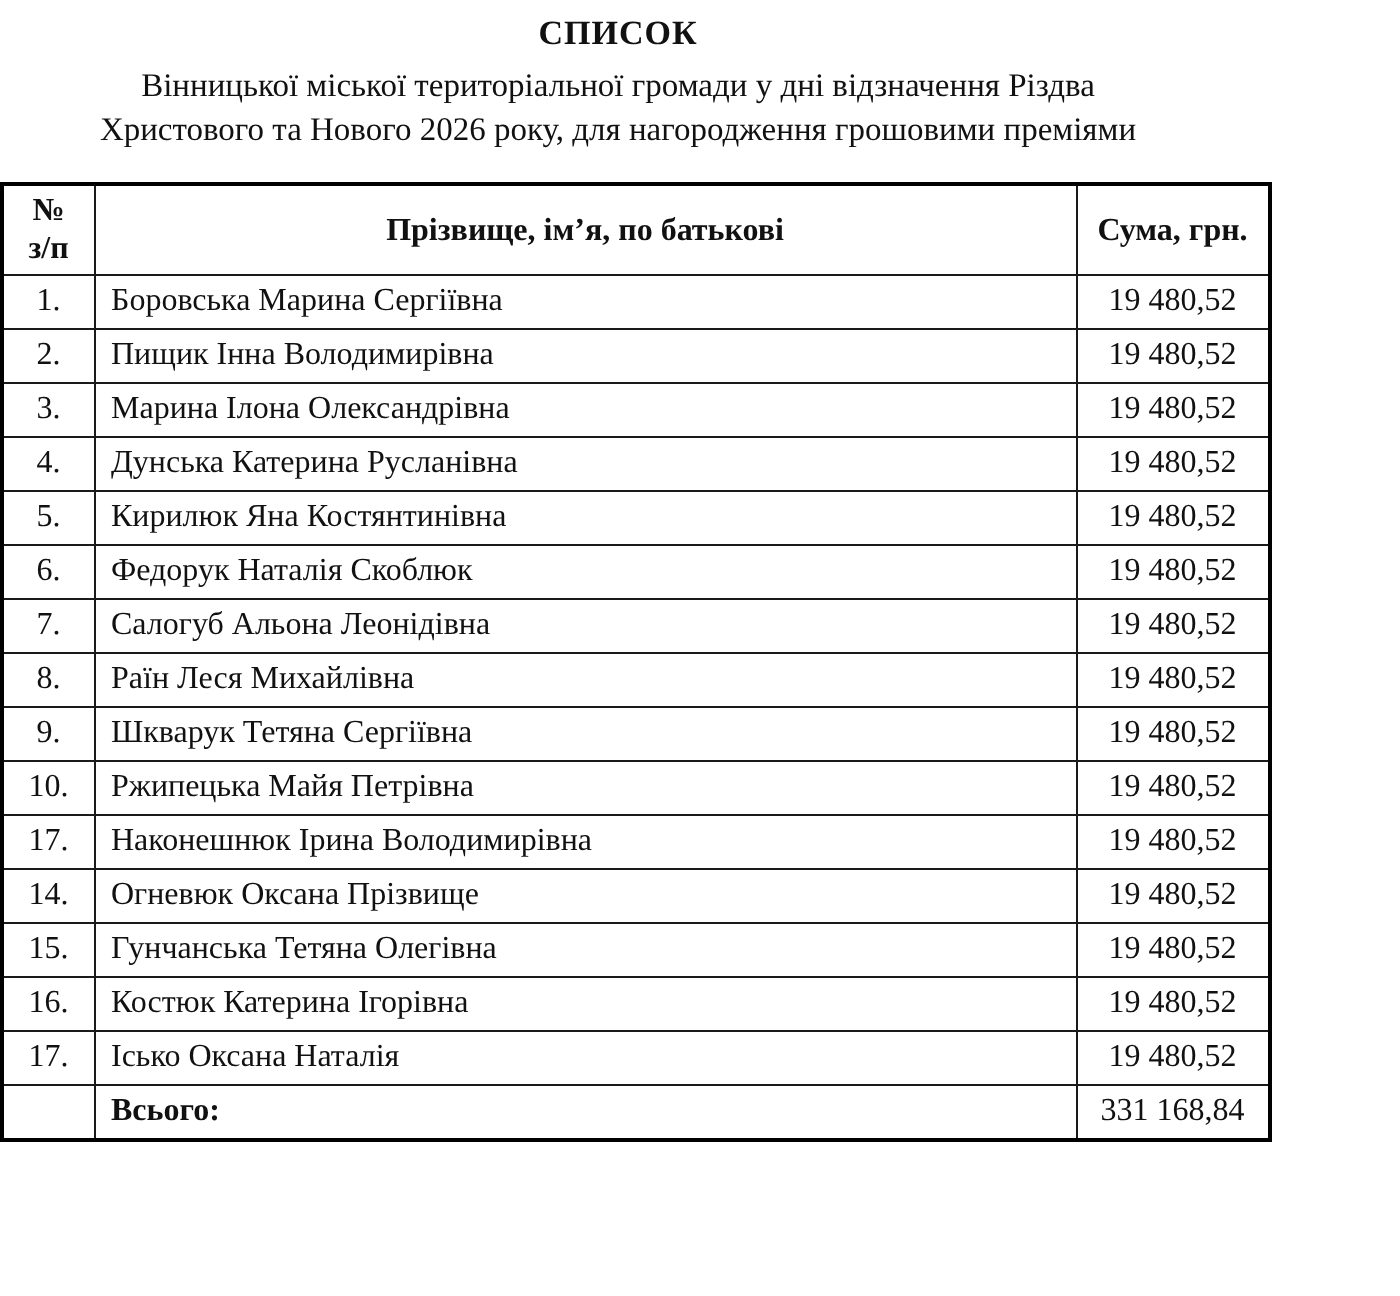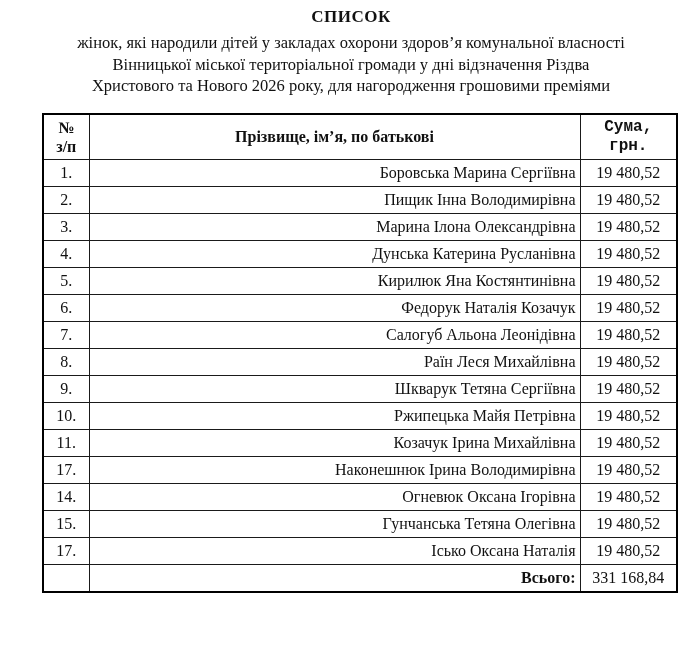--- a/index.html
+++ b/index.html
@@ -8,21 +8,20 @@
     height: 648px;
     background: #ffffff;
     font-family: "Liberation Serif", serif;
     color: #111111;
     overflow: hidden;
   }
   .doc {
     width: 618px;
     height: 648px;
     padding-top: 7px;
-    margin-left: 42px;
   }
   .doc-title {
     text-align: center;
     font-size: 17px;
     font-weight: bold;
     letter-spacing: 0.5px;
     margin-bottom: 5px;
   }
   .doc-subtitle {
     text-align: center;
@@ -37,54 +36,53 @@
     table-layout: fixed;
     border: 2px solid #000000;
   }
   table.list-table th,
   table.list-table td {
     border: 1px solid #1a1a1a;
     font-size: 16px;
     vertical-align: middle;
   }
   th.col-num { width: 46px; }
-  th.col-sum { width: 97px; font-family: Liberation Mono, monospace; }
+  th.col-sum { width: 97px; }
   table.list-table th {
     font-weight: bold;
     text-align: center;
     padding: 3px 2px;
     line-height: 19px;
   }
   th.col-num { white-space: pre-line; }
   td.c-num {
     text-align: center;
     padding: 2px 2px;
     line-height: 22px;
   }
   td.c-name {
-    text-align: right;
-    padding: 2px 4px 2px 20px;
+    text-align: left;
+    padding: 2px 4px 2px 8px;
     line-height: 22px;
   }
   td.c-amt {
     text-align: center;
     padding: 2px 2px;
     line-height: 22px;
   }
   tr.total-row td.c-name { font-weight: bold; }
 </style>
 </head>
 <body>
 
 <div class="doc">
 
   <div class="doc-title">СПИСОК</div>
 
   <div class="doc-subtitle">
-    <div>жінок, які народили дітей у закладах охорони здоров’я комунальної власності</div>
     <div>Вінницької міської територіальної громади  у дні відзначення Різдва</div>
     <div>Христового та Нового 2026 року, для нагородження грошовими преміями</div>
   </div>
 
   <table class="list-table">
     <thead>
       <tr>
         <th class="col-num">№
 з/п</th>
         <th class="col-name">Прізвище, ім’я, по батькові</th>
@@ -112,21 +110,21 @@
           <td class="c-name">Дунська Катерина Русланівна</td>
           <td class="c-amt">19 480,52</td>
         </tr>
         <tr>
           <td class="c-num">5.</td>
           <td class="c-name">Кирилюк Яна Костянтинівна</td>
           <td class="c-amt">19 480,52</td>
         </tr>
         <tr>
           <td class="c-num">6.</td>
-          <td class="c-name">Федорук Наталія Козачук</td>
+          <td class="c-name">Федорук Наталія Скоблюк</td>
           <td class="c-amt">19 480,52</td>
         </tr>
         <tr>
           <td class="c-num">7.</td>
           <td class="c-name">Салогуб Альона Леонідівна</td>
           <td class="c-amt">19 480,52</td>
         </tr>
         <tr>
           <td class="c-num">8.</td>
           <td class="c-name">Раїн Леся Михайлівна</td>
@@ -136,37 +134,37 @@
           <td class="c-num">9.</td>
           <td class="c-name">Шкварук Тетяна Сергіївна</td>
           <td class="c-amt">19 480,52</td>
         </tr>
         <tr>
           <td class="c-num">10.</td>
           <td class="c-name">Ржипецька Майя Петрівна</td>
           <td class="c-amt">19 480,52</td>
         </tr>
         <tr>
-          <td class="c-num">11.</td>
-          <td class="c-name">Козачук Ірина Михайлівна</td>
-          <td class="c-amt">19 480,52</td>
-        </tr>
-        <tr>
           <td class="c-num">17.</td>
           <td class="c-name">Наконешнюк Ірина Володимирівна</td>
           <td class="c-amt">19 480,52</td>
         </tr>
         <tr>
           <td class="c-num">14.</td>
-          <td class="c-name">Огневюк Оксана Ігорівна</td>
+          <td class="c-name">Огневюк Оксана Прізвище</td>
           <td class="c-amt">19 480,52</td>
         </tr>
         <tr>
           <td class="c-num">15.</td>
           <td class="c-name">Гунчанська Тетяна Олегівна</td>
+          <td class="c-amt">19 480,52</td>
+        </tr>
+        <tr>
+          <td class="c-num">16.</td>
+          <td class="c-name">Костюк Катерина Ігорівна</td>
           <td class="c-amt">19 480,52</td>
         </tr>
         <tr>
           <td class="c-num">17.</td>
           <td class="c-name">Ісько Оксана Наталія</td>
           <td class="c-amt">19 480,52</td>
         </tr>
       </tbody>
     <tfoot>
       <tr class="total-row">

